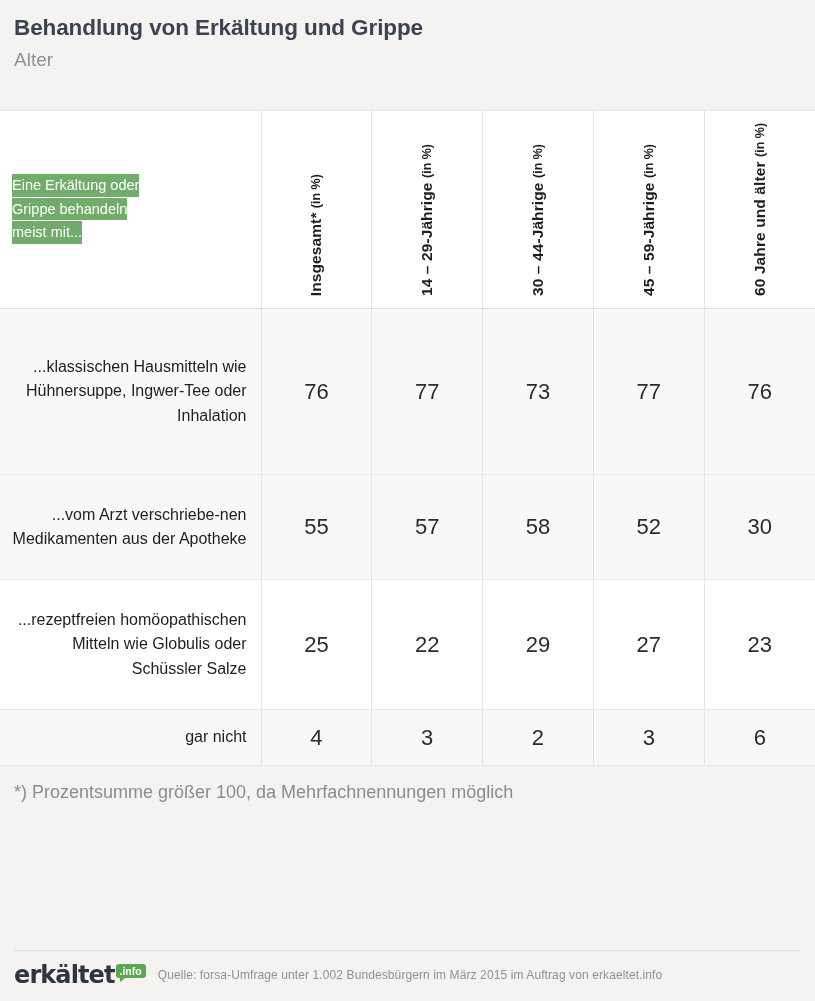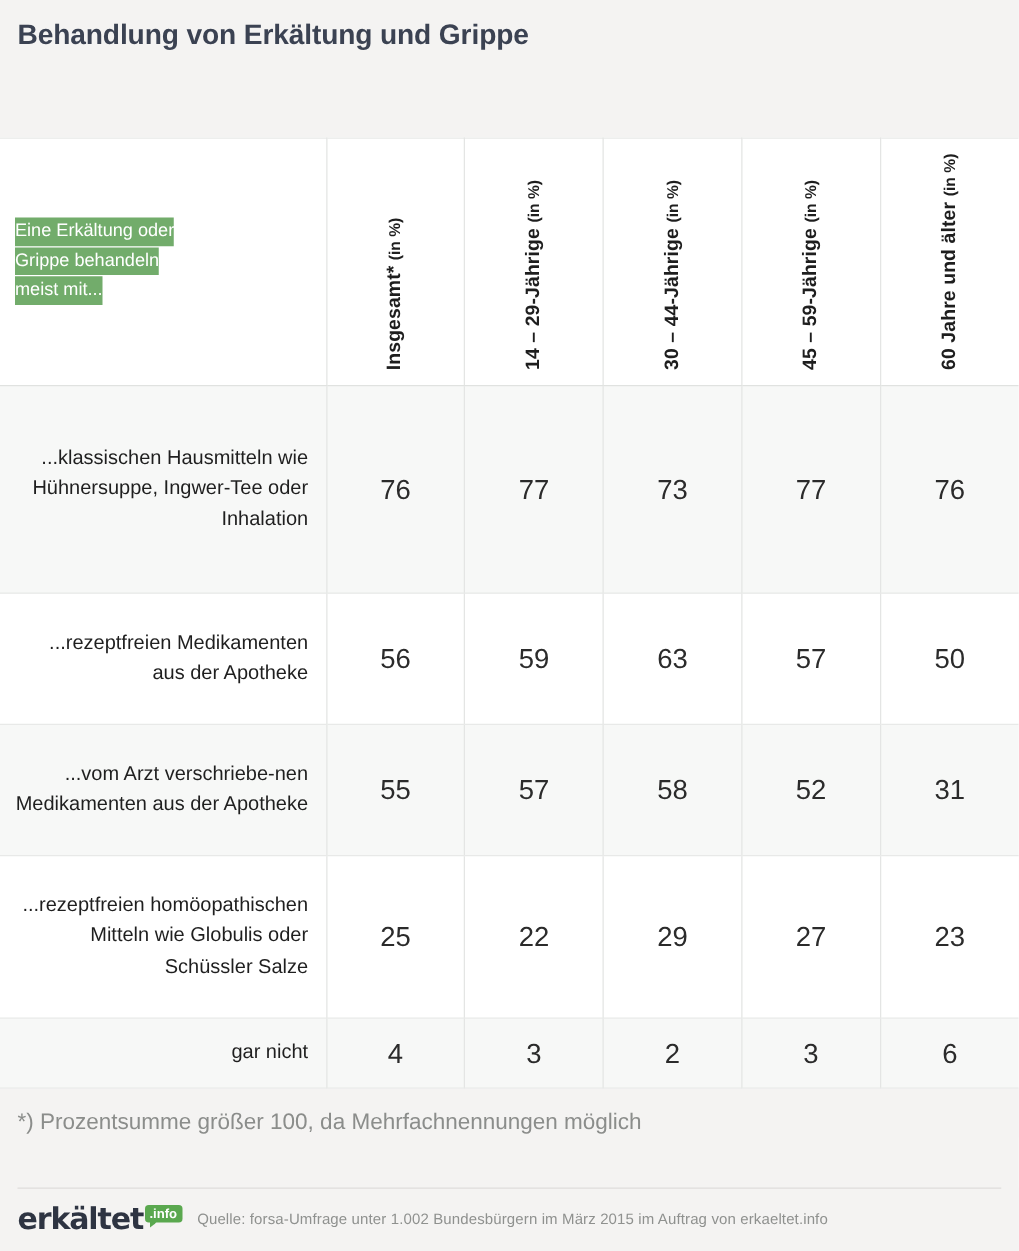--- a/index.html
+++ b/index.html
@@ -220,20 +220,21 @@
     color: #8f918f;
     letter-spacing: 0.1px;
     white-space: nowrap;
   }
 </style>
 </head>
 <body>
 
 <div class="titlebar">
   <h1 class="chart-title">Behandlung von Erkältung und Grippe</h1>
+  <h2 class="chart-subtitle">Alter</h2>
 </div>
 
 <div class="table-wrap">
   <table class="data">
     <colgroup>
       <col class="c-label">
       <col class="c-num">
         <col class="c-num">
         <col class="c-num">
         <col class="c-num">
@@ -299,36 +300,28 @@
     <tbody>
       <tr class="shaded r-tall">
         <td class="rowlabel">...klassischen Hausmitteln wie Hühnersuppe, Ingwer-Tee oder Inhalation</td>
         <td class="num">76</td>
         <td class="num">77</td>
         <td class="num">73</td>
         <td class="num">77</td>
         <td class="num">76</td>
       </tr>
 
-      <tr class="plain r-mid">
-        <td class="rowlabel">...rezeptfreien Medikamenten aus der Apotheke</td>
-        <td class="num">56</td>
-        <td class="num">59</td>
-        <td class="num">63</td>
-        <td class="num">57</td>
-        <td class="num">50</td>
-      </tr>
 
       <tr class="shaded r-mid">
         <td class="rowlabel">...vom Arzt verschriebe-nen Medikamenten aus der Apotheke</td>
         <td class="num">55</td>
         <td class="num">57</td>
         <td class="num">58</td>
         <td class="num">52</td>
-        <td class="num">31</td>
+        <td class="num">30</td>
       </tr>
 
       <tr class="plain r-tall2">
         <td class="rowlabel">...rezeptfreien homöopathischen Mitteln wie Globulis oder Schüssler Salze</td>
         <td class="num">25</td>
         <td class="num">22</td>
         <td class="num">29</td>
         <td class="num">27</td>
         <td class="num">23</td>
       </tr>

